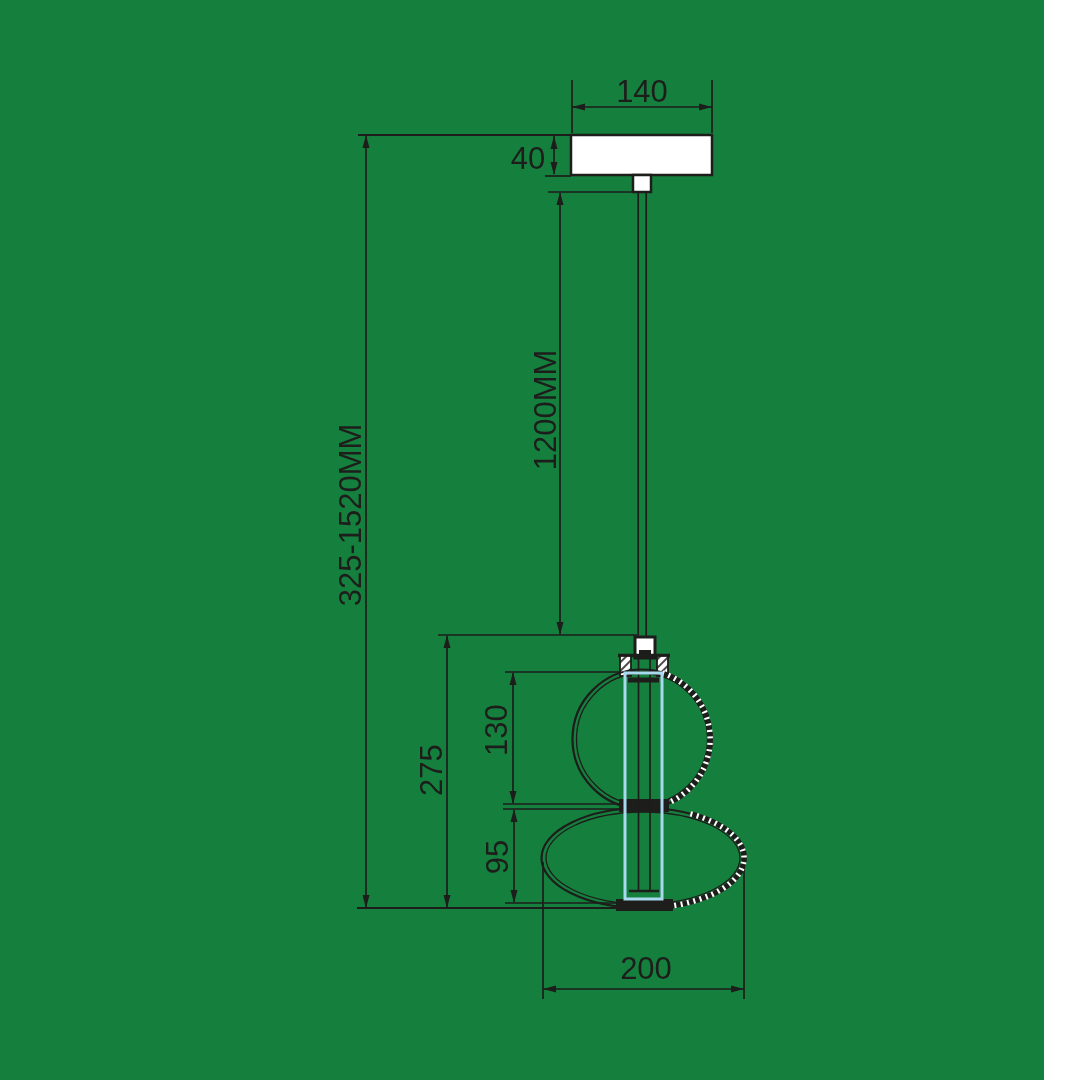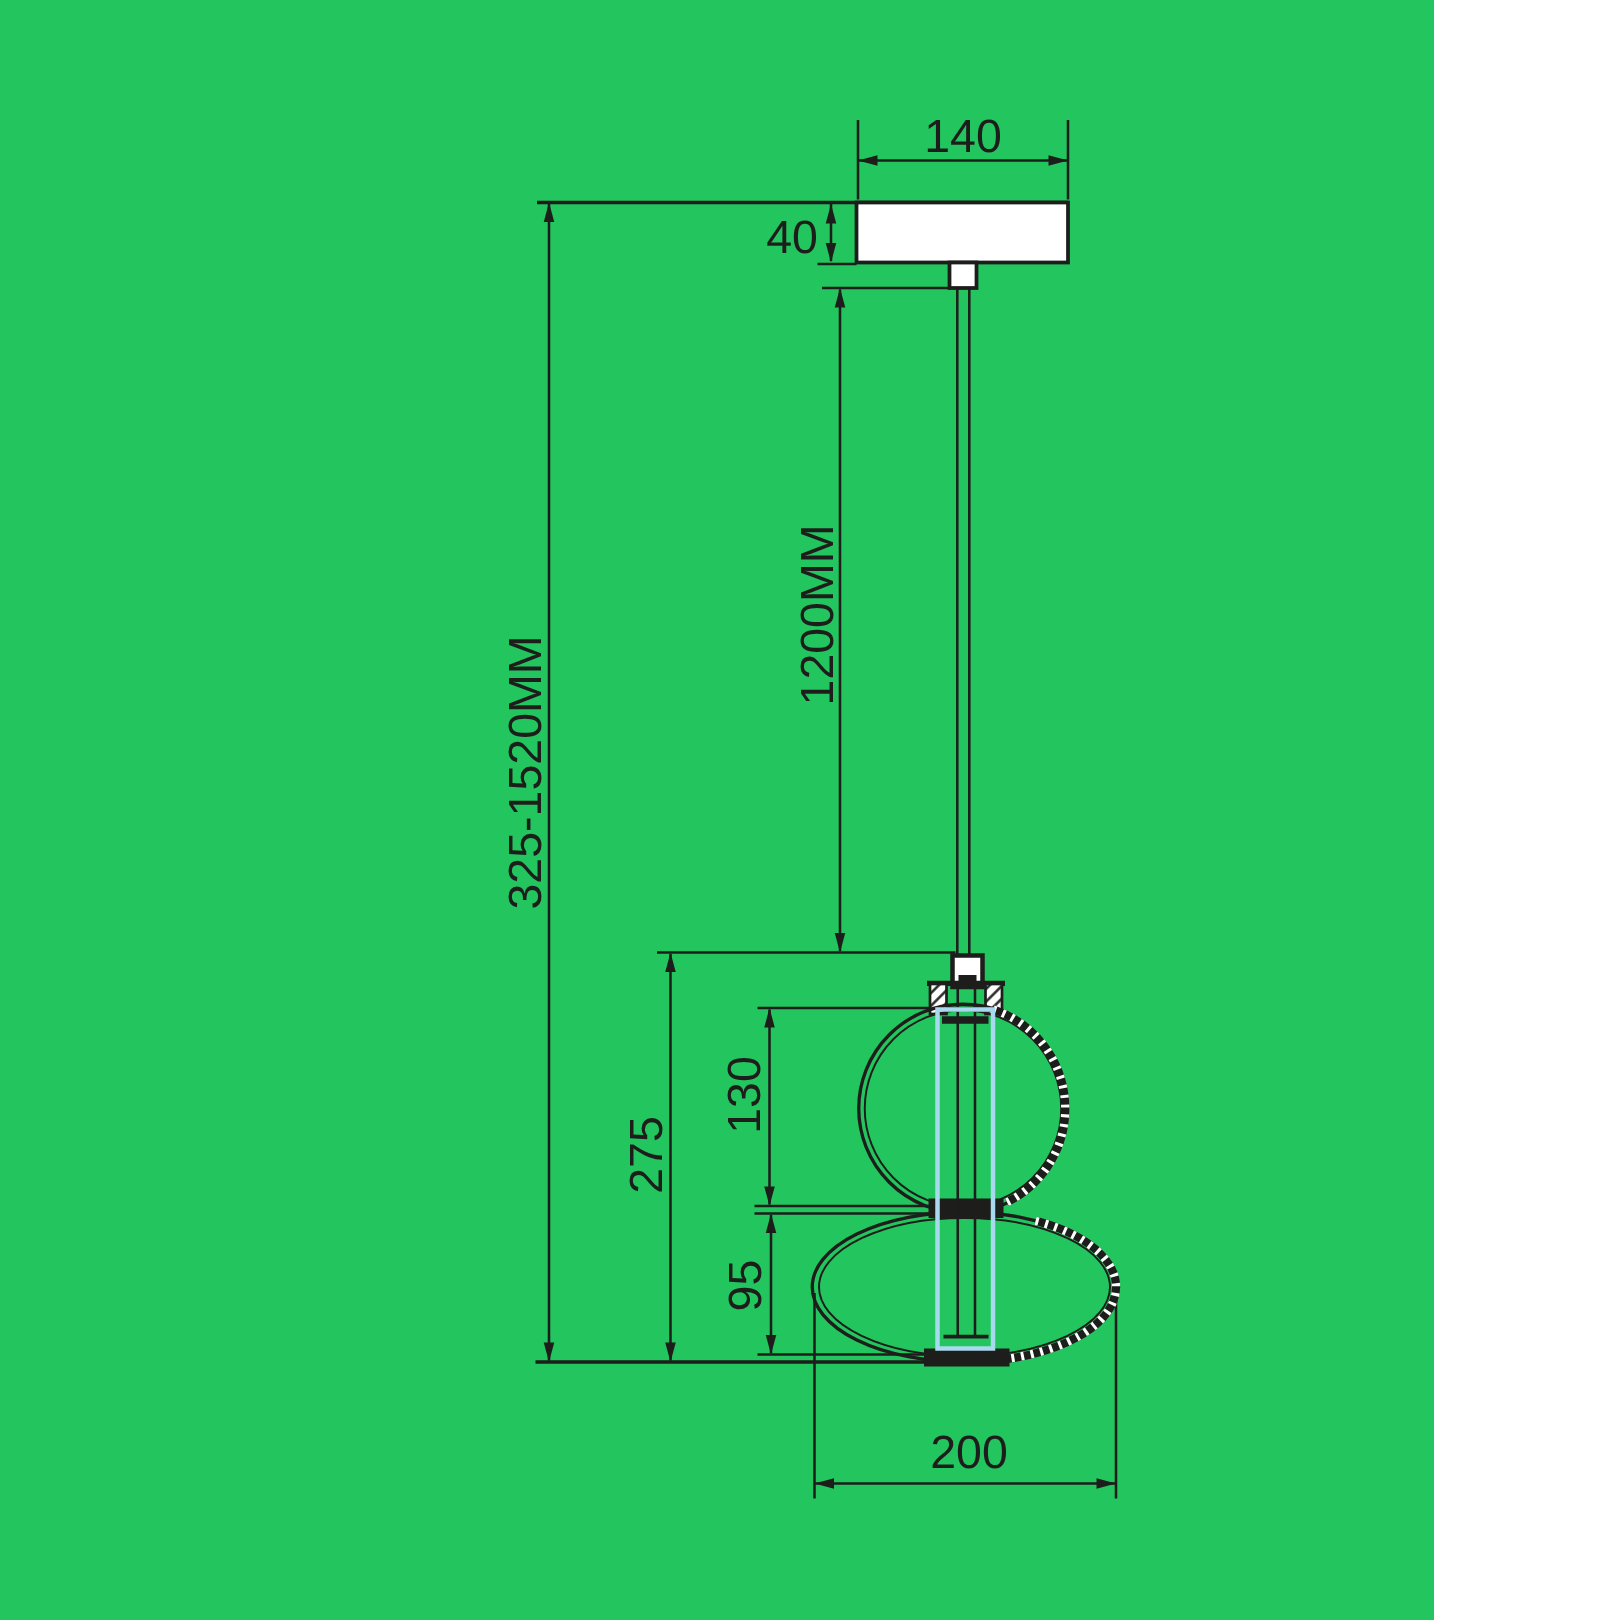--- a/index.html
+++ b/index.html
@@ -1,18 +1,18 @@
 <!DOCTYPE html>
 <html><head>
 <meta charset="utf-8">
 <style>
   html, body { margin: 0; padding: 0; background: #ffffff; }
   .stage {
-    width: 956px; height: 1080px; position: relative;
-    background: #22c55e; overflow: hidden;
+    width: 1044px; height: 1080px; position: relative;
+    background: #15803d; overflow: hidden;
     font-family: "Liberation Sans", sans-serif;
   }
   svg { display: block; }
   .ln   { stroke: #1d1d1b; stroke-width: 1.7; fill: none; }
   .ln2  { stroke: #1d1d1b; stroke-width: 2.2; fill: none; }
   .outline { stroke: #1d1d1b; stroke-width: 2.5; fill: #ffffff; }
   .thin { stroke: #1d1d1b; stroke-width: 1.3; fill: none; }
   .arr  { fill: #1d1d1b; stroke: none; }
   .solid { fill: #1d1d1b; stroke: none; }
   .hatchband  { stroke: #1d1d1b; stroke-width: 5.5; fill: none; }

